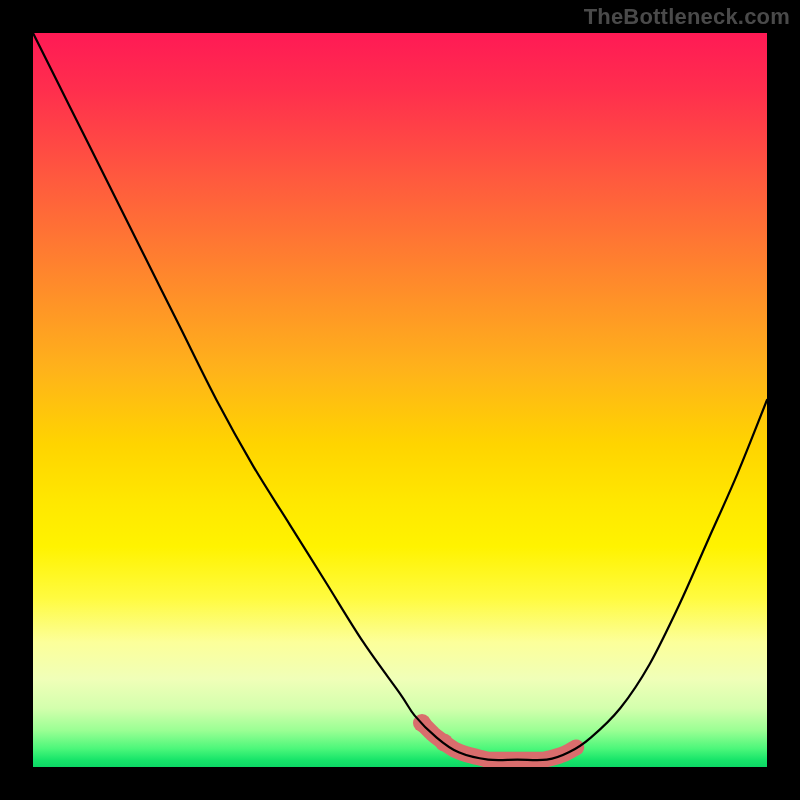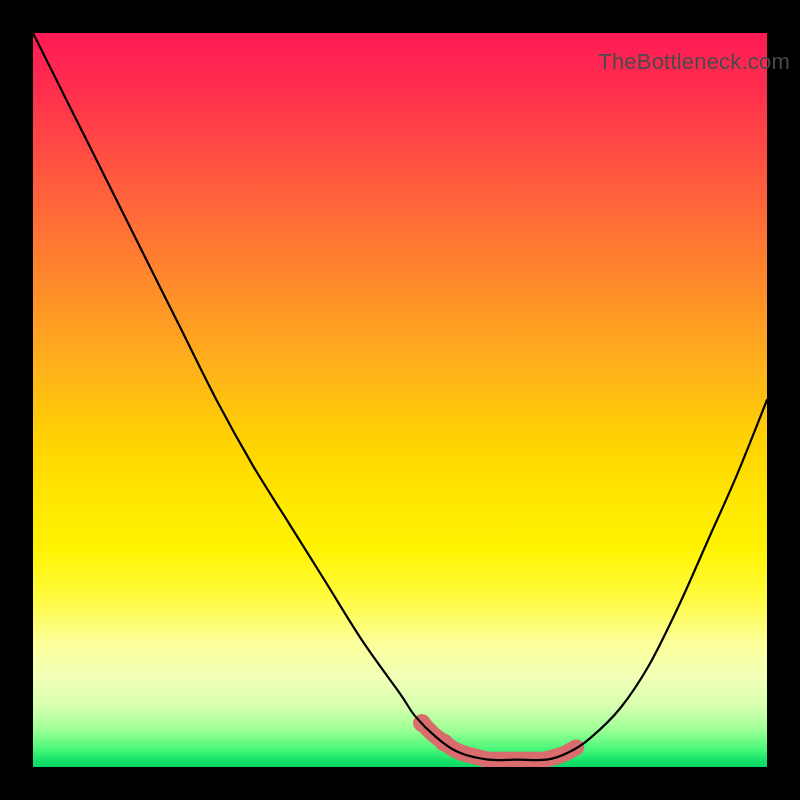--- a/index.html
+++ b/index.html
@@ -16,24 +16,23 @@
     width: 800px;
     height: 800px;
     background: #000;
   }
   .watermark {
     position: absolute;
     top: 4px;
     right: 10px;
     color: #4a4a4a;
     font-size: 22px;
-    font-weight: 400;
+    font-weight: 700;
     letter-spacing: 0.2px;
     z-index: 5;
-    margin-top: 45px;
   }
   .plot-area {
     position: absolute;
     left: 33px;
     top: 33px;
     width: 734px;
     height: 734px;
     overflow: hidden;
   }
   .gradient {

